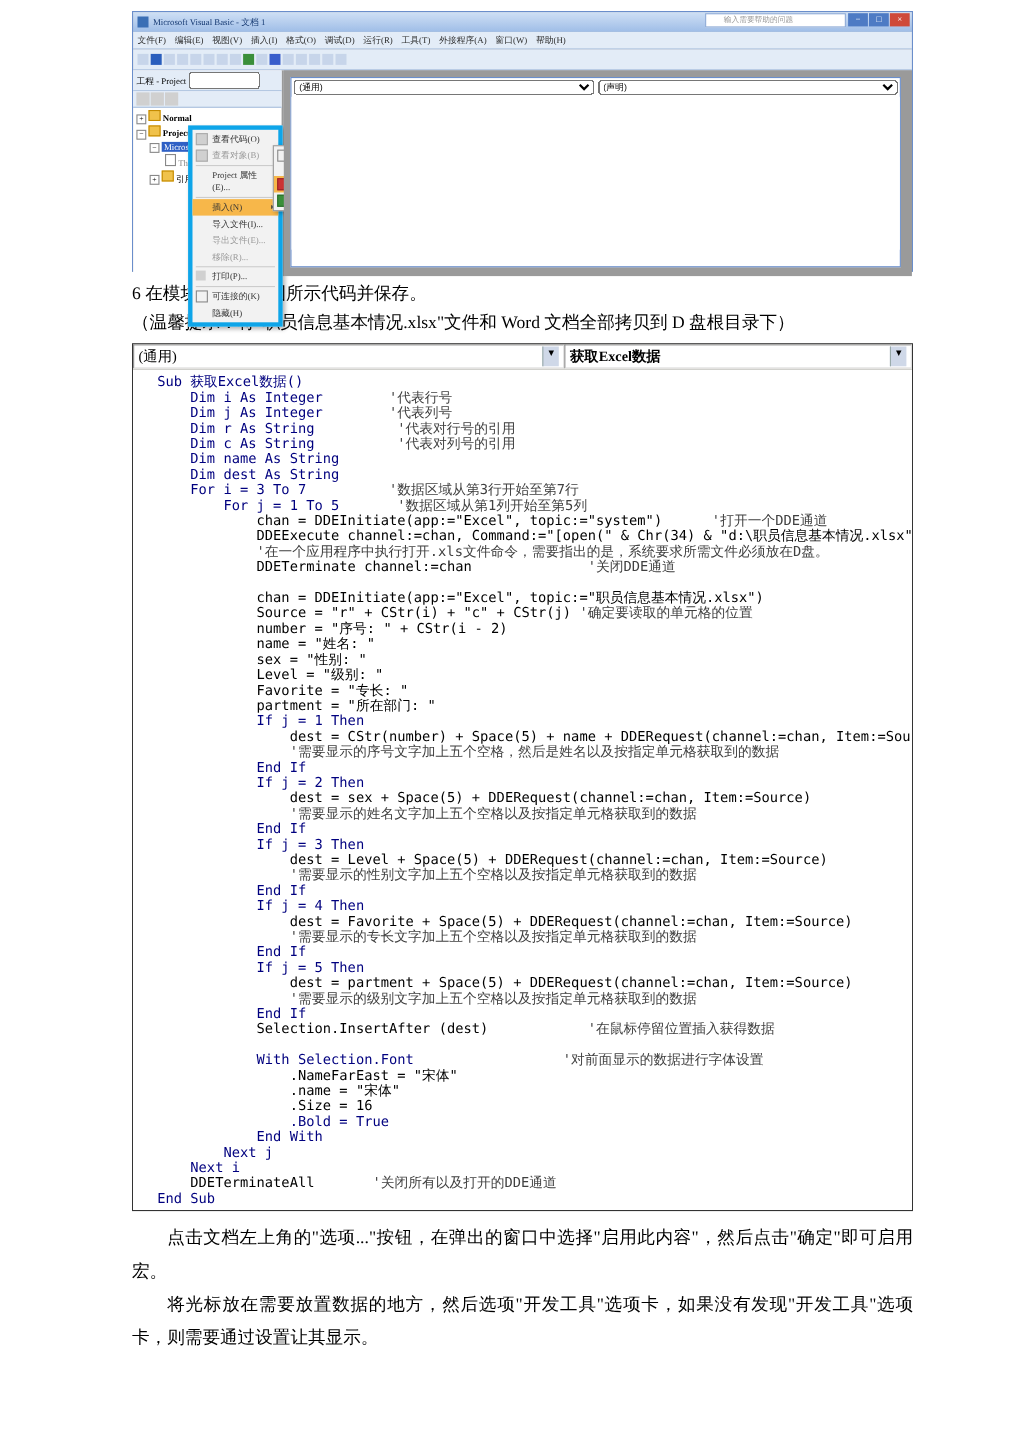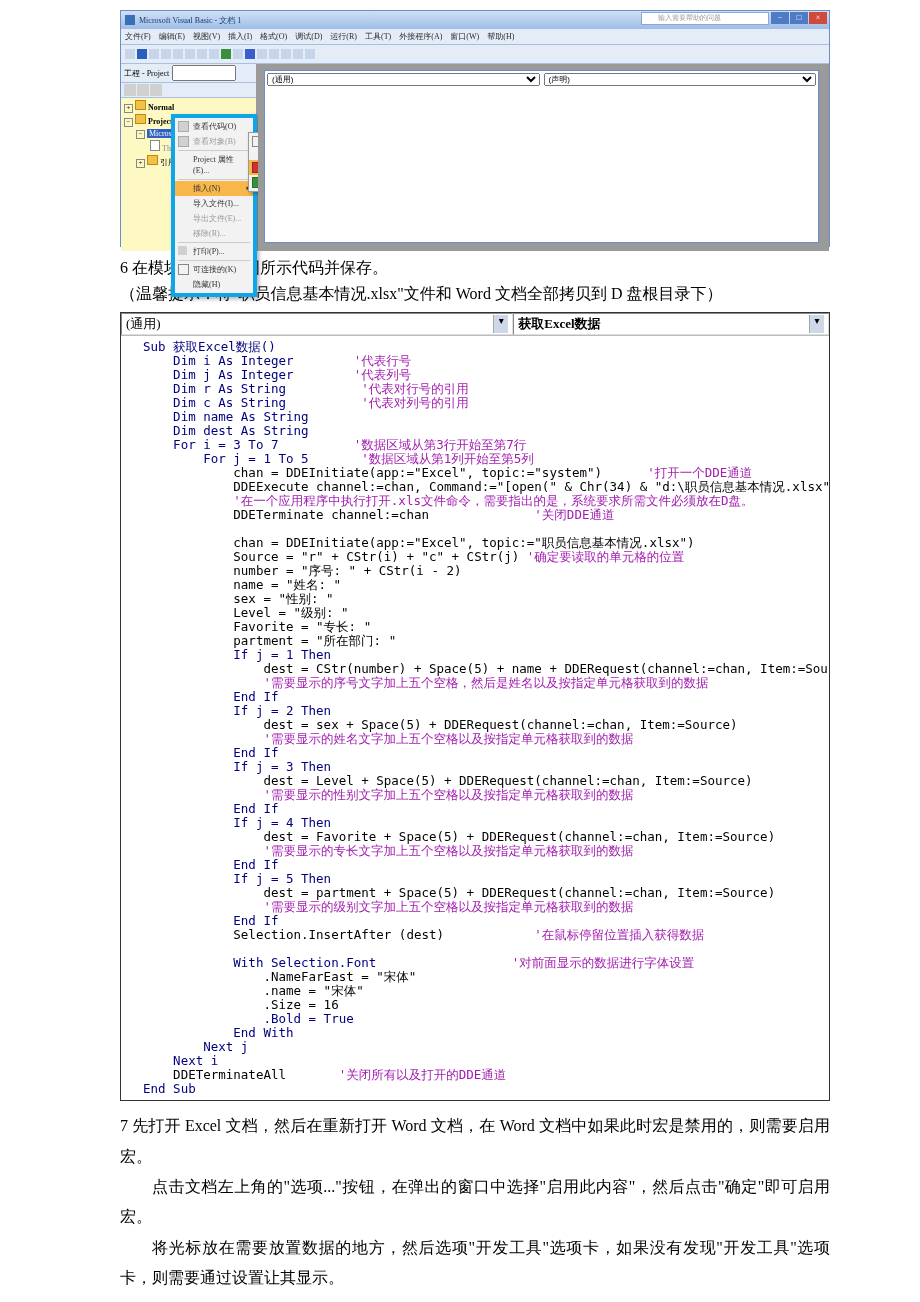--- a/index.html
+++ b/index.html
@@ -14,21 +14,21 @@
 .vbe-winbtns .cl { background:#cf4a3a; }
 .vbe-search { position:absolute; right:60px; top:1px; width:110px; height:11px; background:#fff; border:1px solid #8aa8d6; font-size:7px; color:#999; padding-left:16px; }
 .vbe-menu { background:#e3ecf7; border-bottom:1px solid #a9bfdd; font-size:8px; padding:2px 4px; color:#2c2c2c; }
 .vbe-menu span { margin-right:6px; }
 .vbe-tool { background:#e3ecf7; border-bottom:1px solid #a9bfdd; padding:2px 4px; height:14px; display:flex; align-items:center; gap:2px; }
 .vbe-tool i { display:inline-block; width:10px; height:10px; background:#c7d5ea; }
 .vbe-tool i.save{ background:#2a5ebd; }
 .vbe-tool i.green{ background:#3a8f3a; }
 .vbe-tool i.stop{ background:#3a5ecb; }
 .vbe-body { display:flex; height:calc(100% - 48px); }
-.vbe-left { width:135px; background:#fef9c3; border-right:2px solid #9a9a9a; display:flex; flex-direction:column; }
+.vbe-left { width:135px; background:#ffffff; border-right:2px solid #9a9a9a; display:flex; flex-direction:column; }
 .vbe-panehdr { background:#e3ecf7; border-bottom:1px solid #a9bfdd; font-size:8px; padding:1px 3px; display:flex; align-items:center; gap:3px; }
 .vbe-panehdr input { width:56px; height:10px; font-size:8px; }
 .vbe-tree { font-size:8px; padding:2px 3px; line-height:12px; flex:1; position:relative; }
 .tree-row { white-space:nowrap; }
 .tree-row .pm { display:inline-block; width:7px; border:1px solid #888; text-align:center; line-height:7px; font-size:7px; margin-right:2px; }
 .fold { display:inline-block; width:9px; height:8px; background:#f0c24b; border:1px solid #c48a00; margin-right:2px; }
 .doc { display:inline-block; width:8px; height:9px; background:#fff; border:1px solid #888; margin-right:2px; }
 .sel { background:#2f60c5; color:#fff; padding:0 2px; }
 .ctxmenu { position:absolute; left:50px; top:16px; width:78px; background:#f2f2f2; border:4px solid #0ea5e9; box-shadow:2px 2px 4px rgba(0,0,0,.3); font-size:8px; padding:1px 0; }
 .ctxmenu .mi { padding:2px 6px 2px 18px; line-height:11px; position:relative; color:#333; }
@@ -55,21 +55,21 @@
 .mdidd select { flex:1; font-size:8px; height:13px; }
 .mdicode { background:#fff; height:calc(100% - 32px); }
 .step-text { font-size:16px; line-height:1.6; }
 .tip { font-size:16px; line-height:1.6; }
 .code-shell { border:1px solid #333; margin:6px 0 10px 0; }
 .code-dd { display:flex; border-bottom:1px solid #bbb; background:#ece9d8; }
 .code-dd .box { flex:1; border:1px inset #ddd; background:#fff; font-size:13px; padding:1px 4px; display:flex; }
 .code-dd .box .dd { margin-left:auto; width:14px; background:#cfd8e8; border-left:1px solid #9aa; text-align:center; font-size:10px; }
 .code-body { background:#fff; padding:4px 2px 4px 22px; font-family:"NSimSun","SimSun",Consolas,monospace; font-size:12.5px; line-height:14px; white-space:pre; overflow-x:auto; color:#000; }
 .kw { color:#00007f; }
-.cm { color:#a21caf; }
+.cm { color:#404040; }
 .tx { color:#000; }
 .body-text { font-size:16px; line-height:1.9; text-align:justify; }
 .body-text p { margin:0; }
 .body-text .indent { text-indent:2em; }
 </style>
 </head>
 <body>
 <div class="page">
 
 <div class="vbe-shell">
@@ -231,19 +231,18 @@
 <span class="tx">                .Size = 16</span>
 <span class="kw">                .Bold = True</span>
 <span class="kw">            End With</span>
 <span class="kw">        Next j</span>
 <span class="kw">    Next i</span>
 <span class="tx">    DDETerminateAll</span>       <span class="cm">'关闭所有以及打开的DDE通道</span>
 <span class="kw">End Sub</span></div>
 </div>
 
 <div class="body-text">
-  <p>7 先打开 Excel 文档，然后在重新打开 Word 文档，在 Word 文档中如果此时宏是禁用的，则需要启用宏。</p>
   <p class="indent">点击文档左上角的"选项..."按钮，在弹出的窗口中选择"启用此内容"，然后点击"确定"即可启用宏。</p>
   <p class="indent">将光标放在需要放置数据的地方，然后选项"开发工具"选项卡，如果没有发现"开发工具"选项卡，则需要通过设置让其显示。</p>
 
 </div>
 
 </div>
 
 </body></html>

